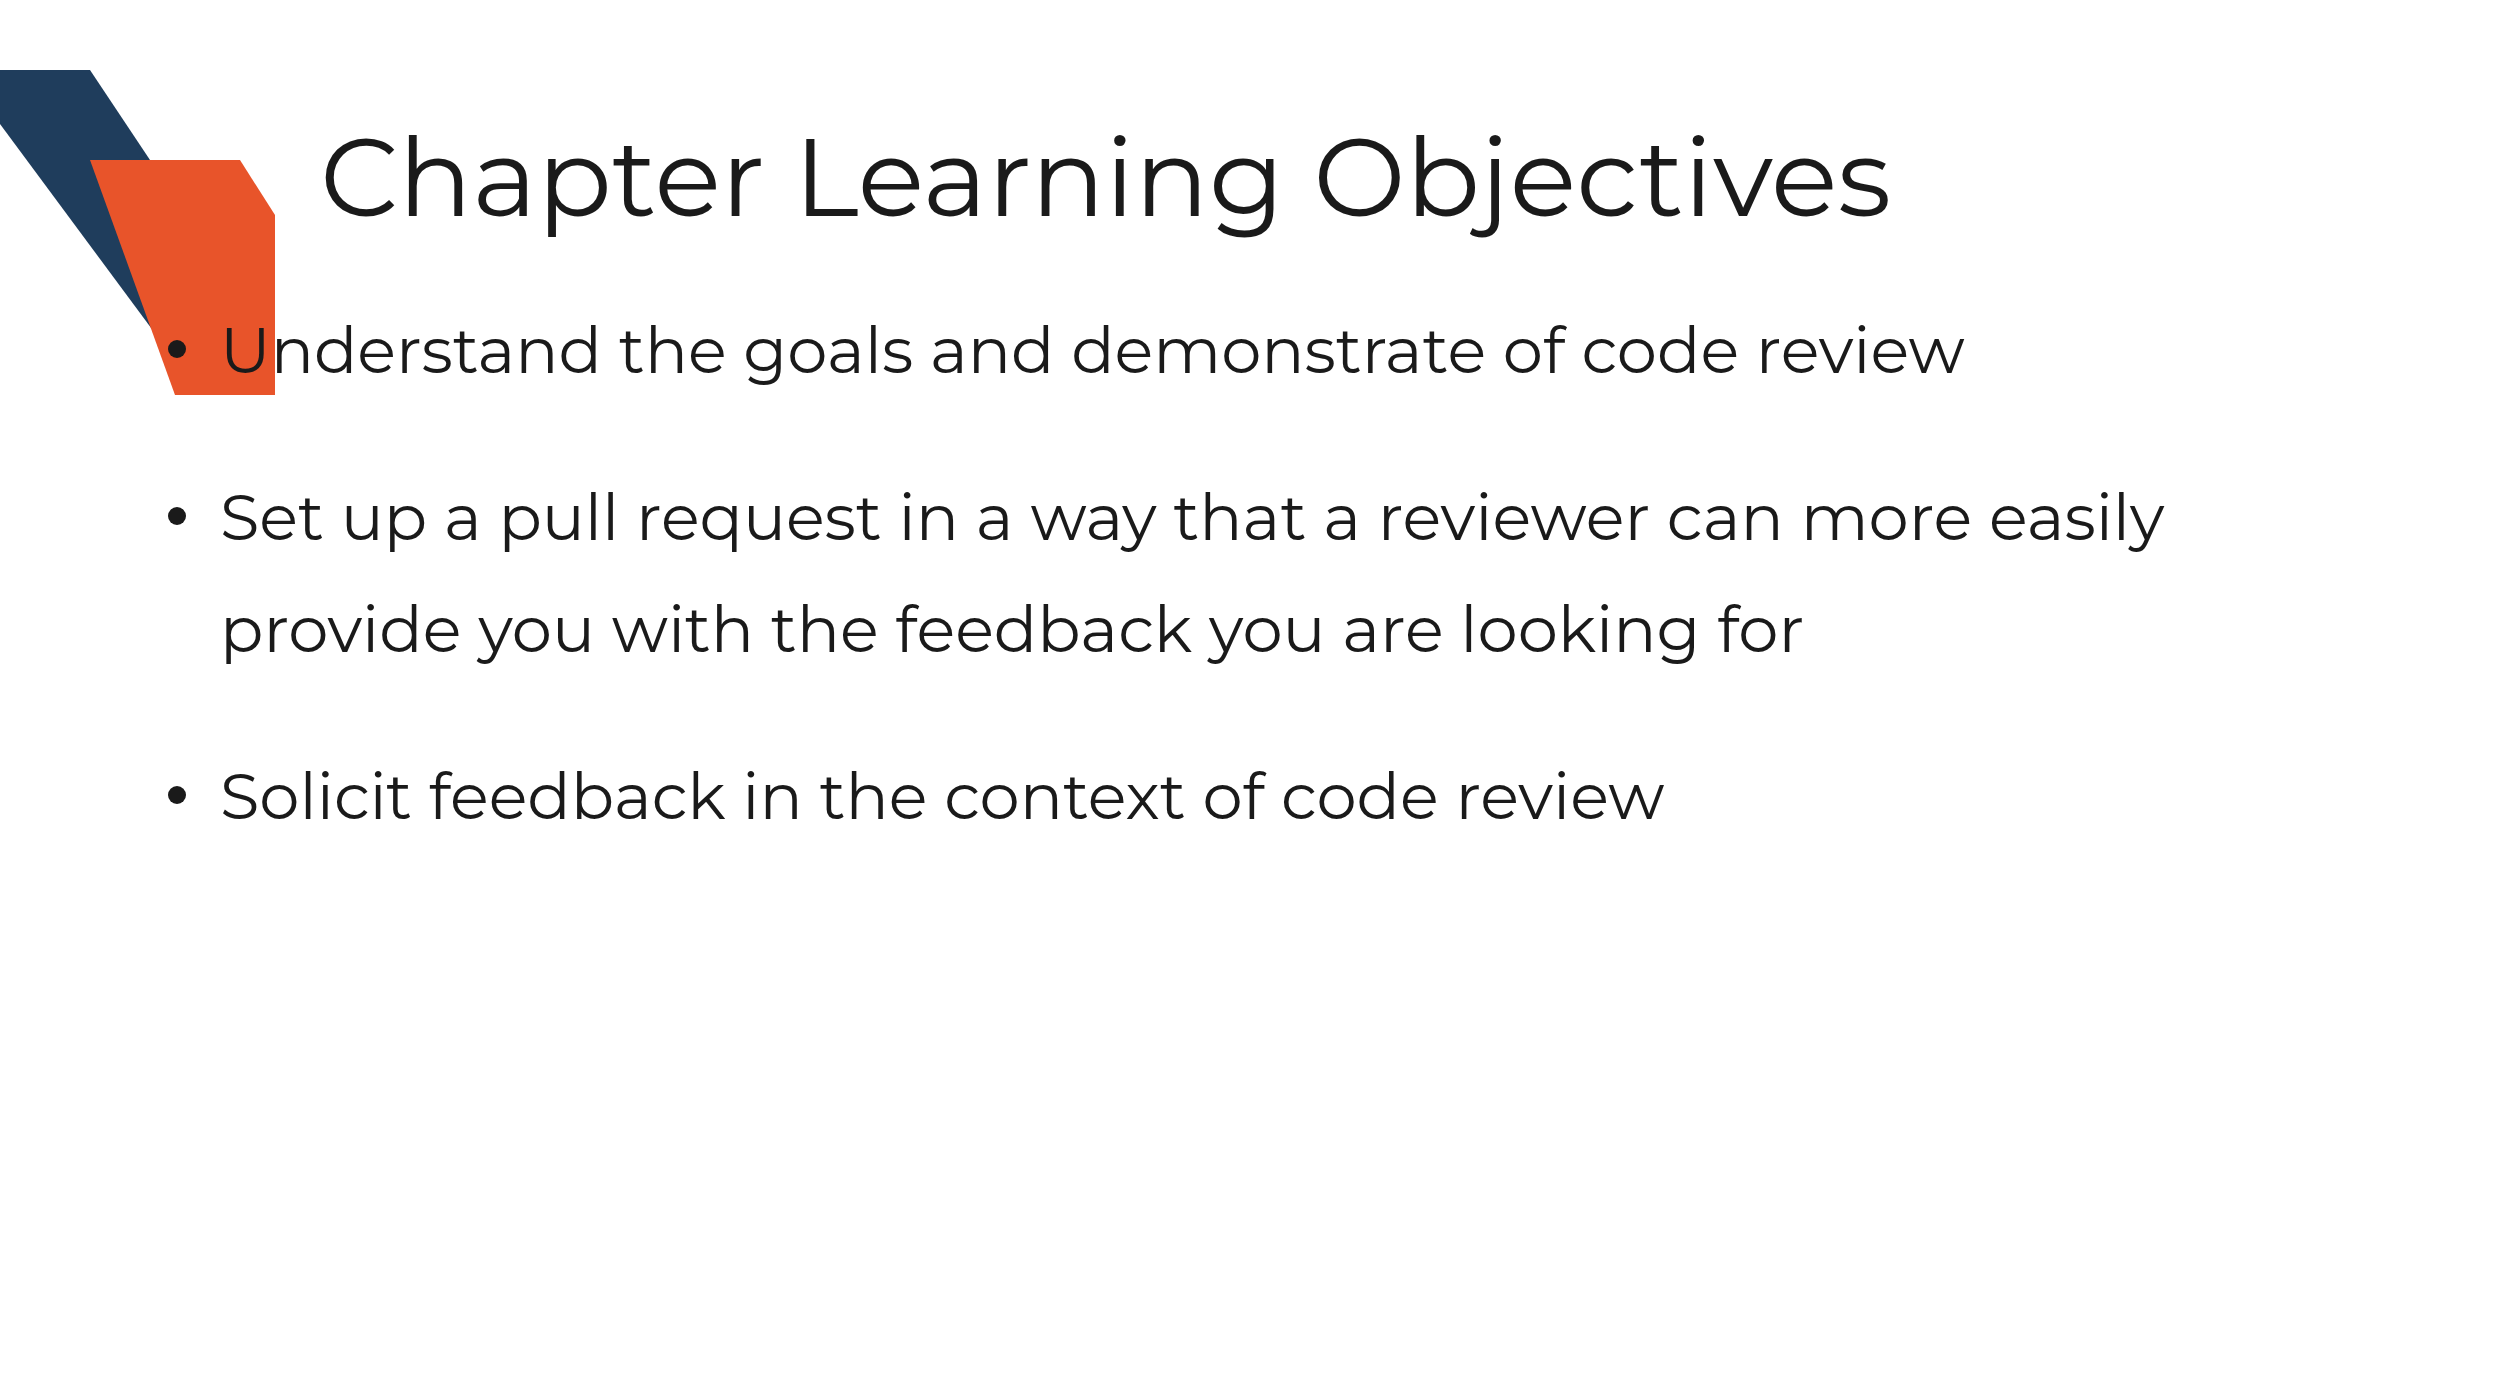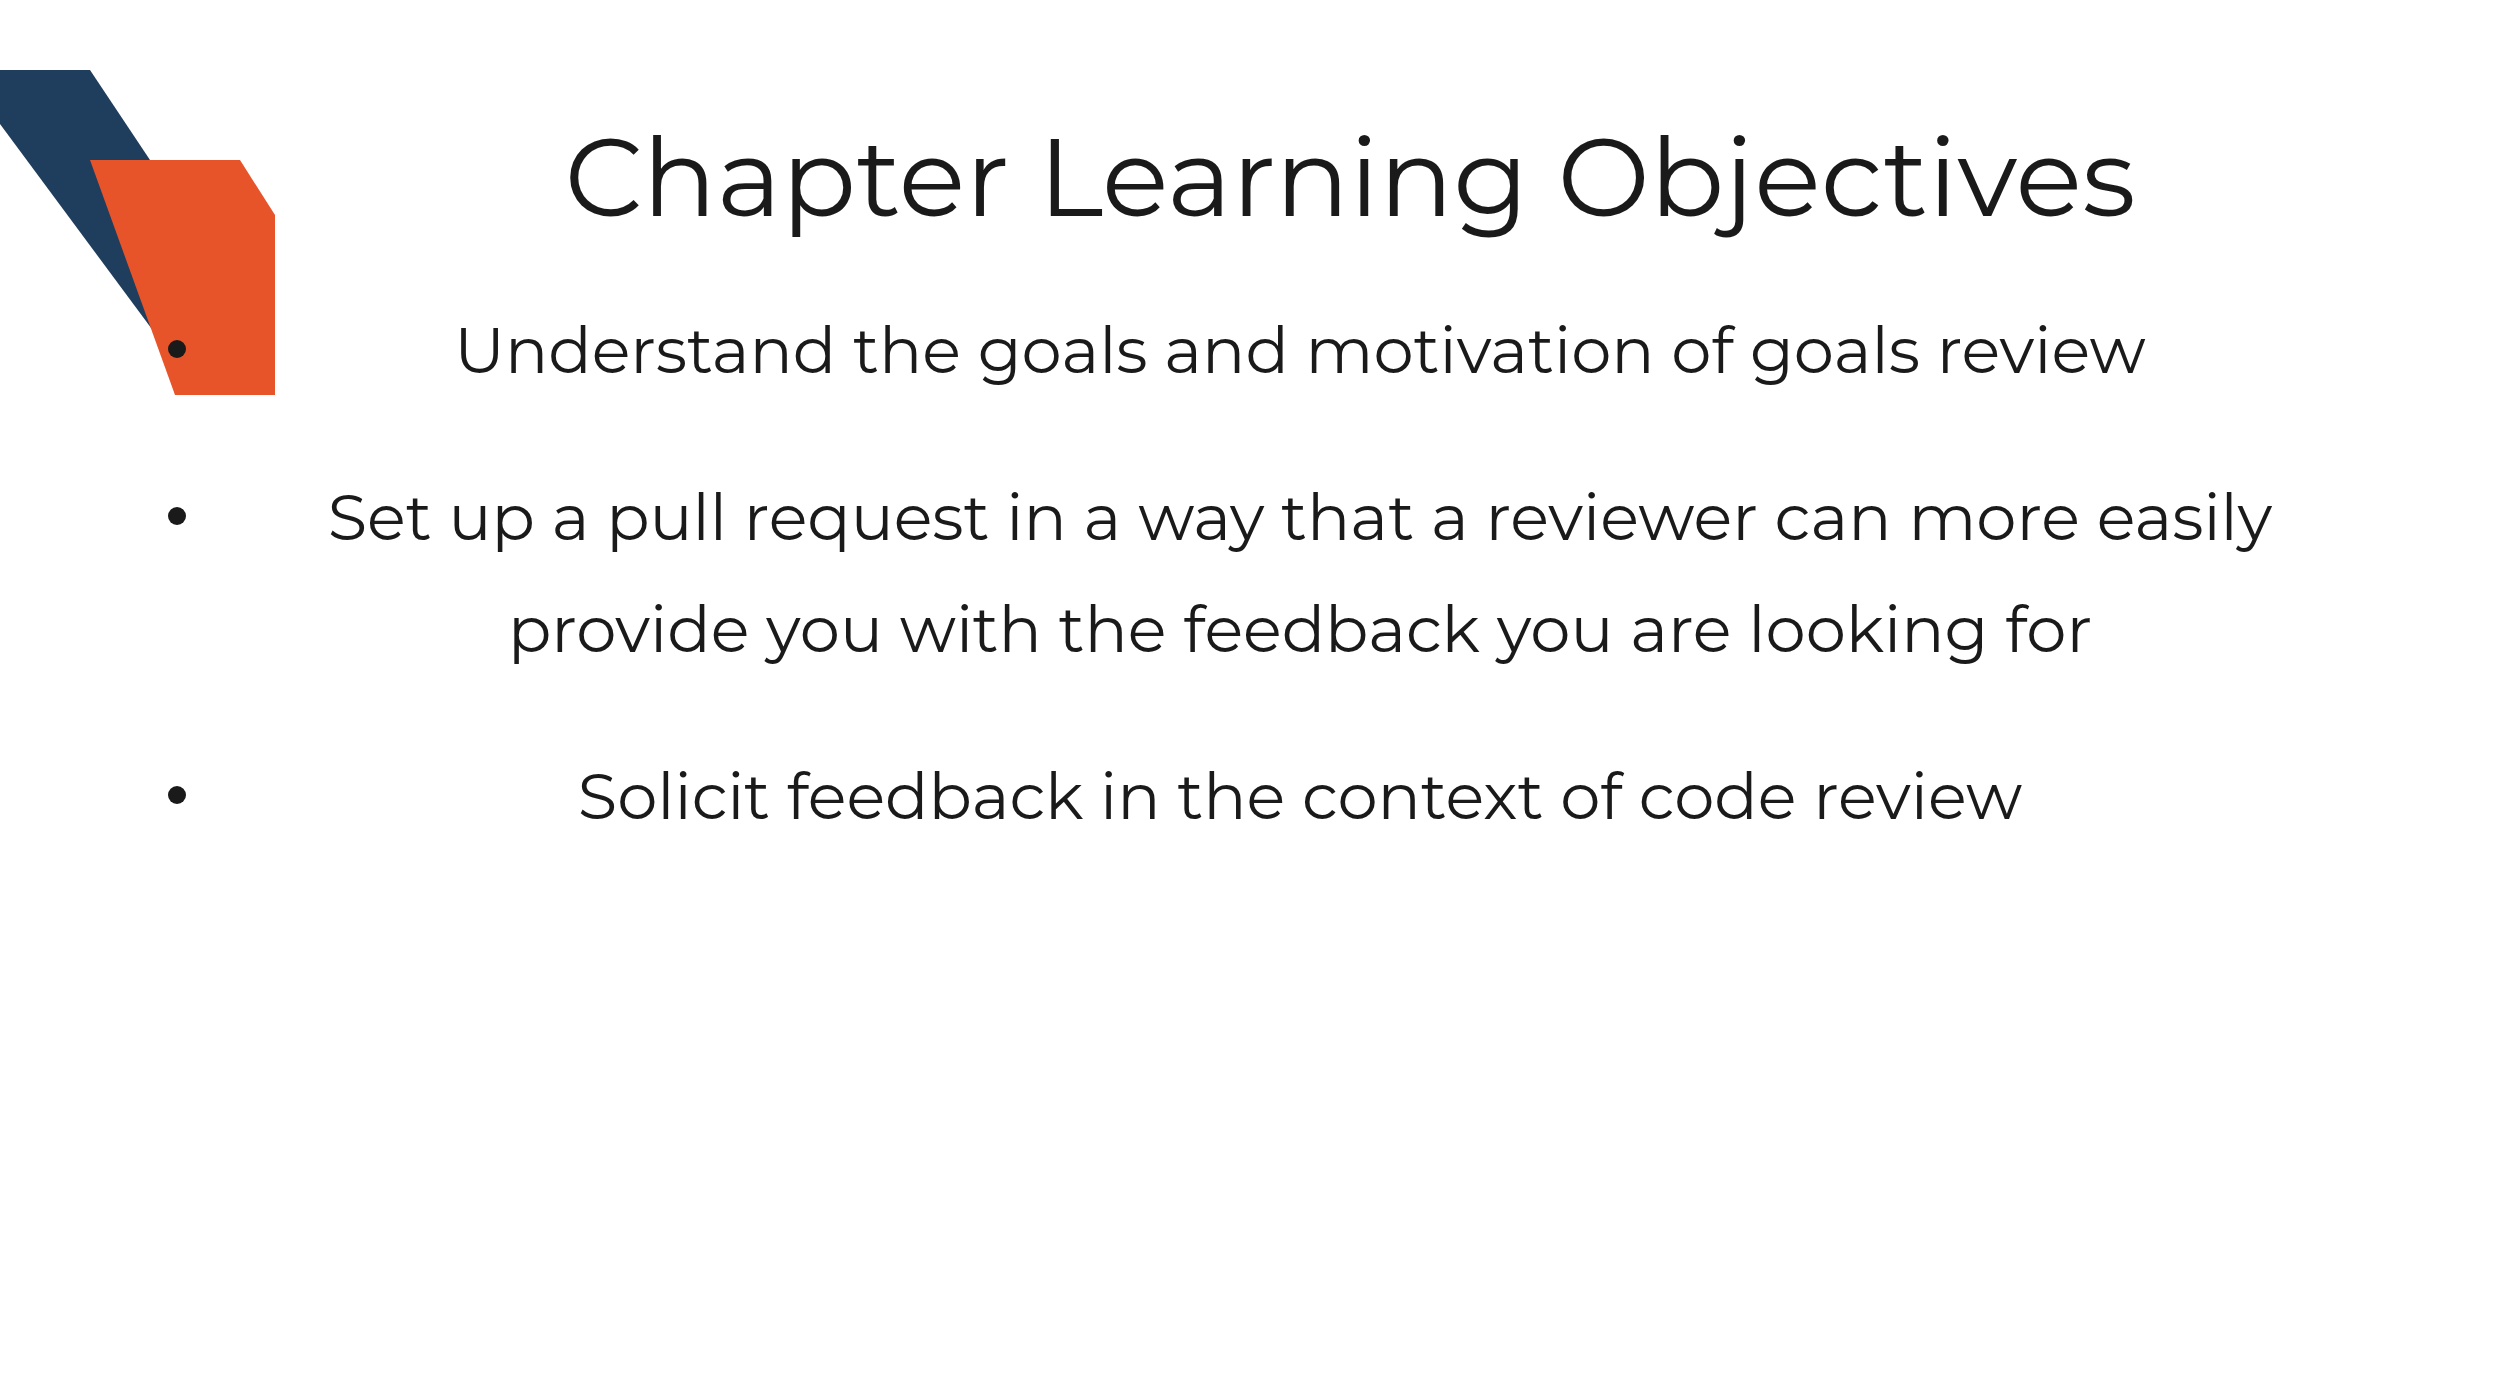--- a/index.html
+++ b/index.html
@@ -19,21 +19,20 @@
     width: 400px;
     height: 400px;
     pointer-events: none;
   }
 
   .content {
     position: absolute;
     top: 110px;
     left: 320px;
     right: 120px;
-    text-align: center;
   }
 
   .title {
     font-size: 110px;
     font-weight: 400;
     letter-spacing: 0px;
     color: #1a1a1a;
   }
 
   .intro-wrap {
@@ -80,17 +79,17 @@
 <svg class="decor" viewBox="0 0 400 400" preserveAspectRatio="none">
   <polygon points="-40,70 90,70 270,340 160,340" fill="#1f3d5c"></polygon>
   <polygon points="90,160 240,160 275,215 275,395 175,395" fill="#e8542a"></polygon>
 </svg>
 
 <div class="content">
   <h1 class="title">Chapter Learning Objectives</h1>
 
 
   <ul class="bullets">
-    <li>Understand the goals and motivation of goals review</li>
+    <li>Understand the goals and demonstrate of code review</li>
     <li>Set up a pull request in a way that a reviewer can more easily provide you with the feedback you are looking for</li>
     <li>Solicit feedback in the context of code review</li>
   </ul>
 </div>
 
 </body></html>

